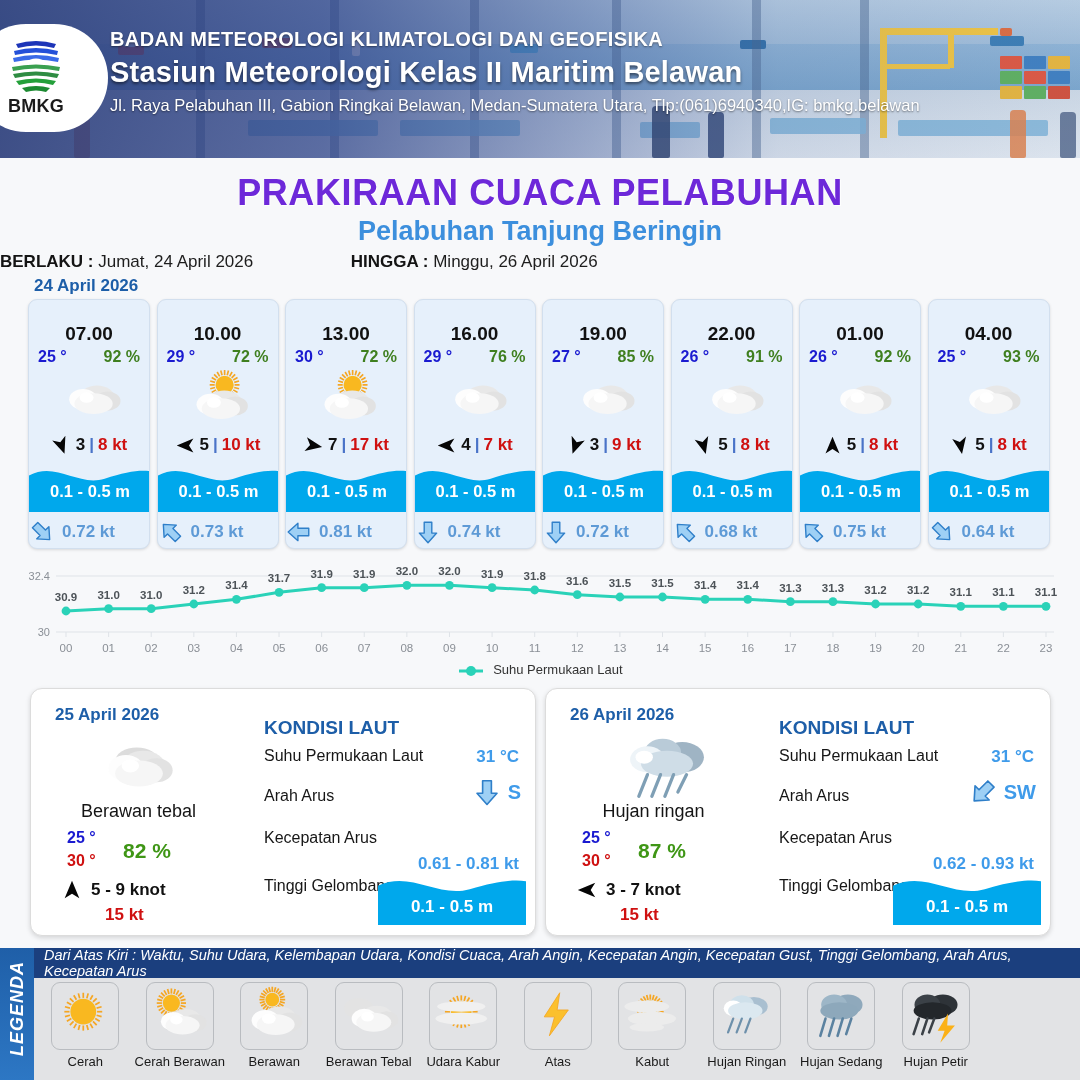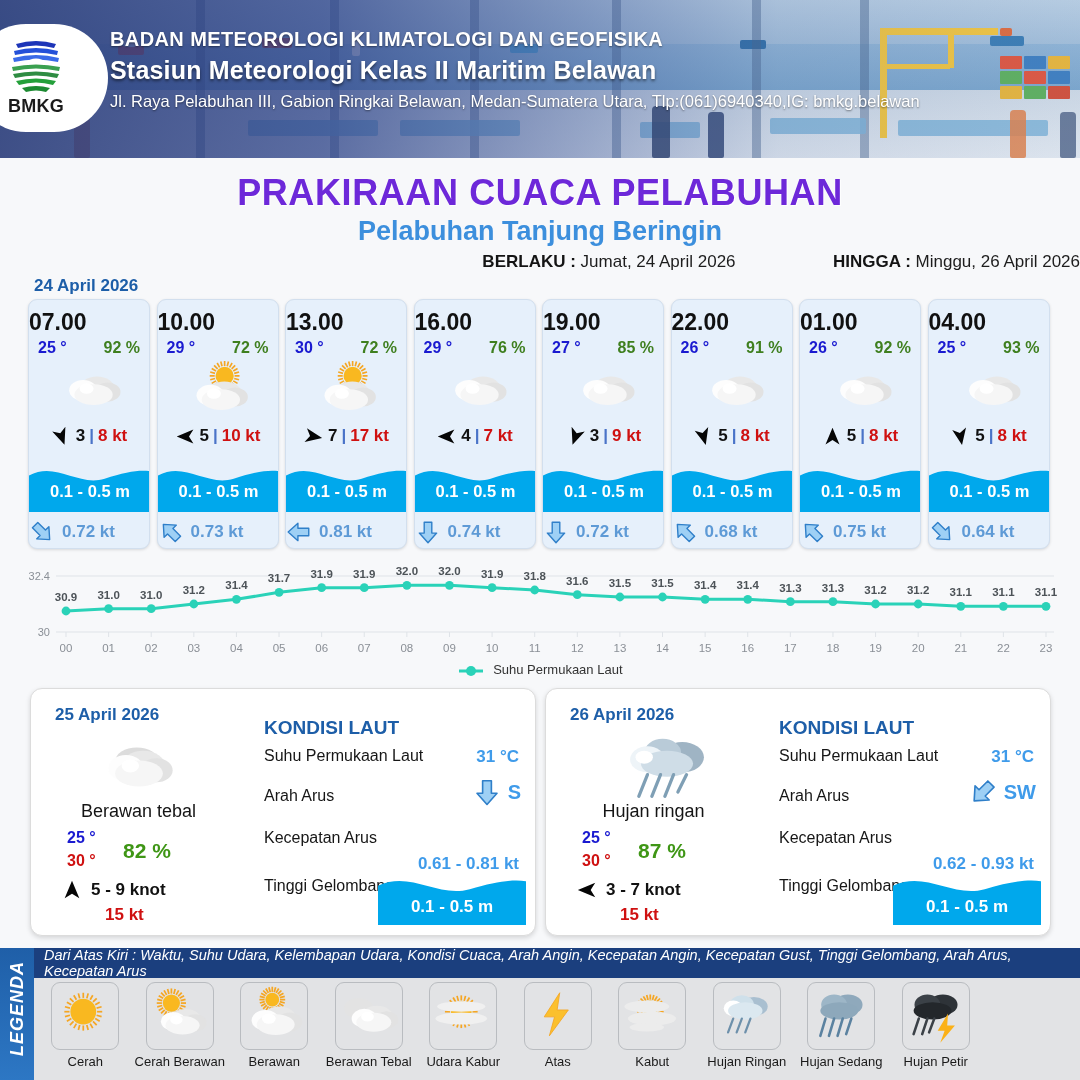--- a/index.html
+++ b/index.html
@@ -40,53 +40,53 @@
   }
   .logo-wrap { position:absolute; left:22px; top:8px; width:84px; height:94px; }
   .logo-oval { position:absolute; left:10px; top:2px; width:64px; height:62px; }
   .logo-text {
     position:absolute; left:0; top:64px; width:84px; text-align:center;
     font-weight:bold; font-size:18px; color:#1b1b1b; letter-spacing:.3px;
   }
   .hdr-texts { position:absolute; left:110px; top:28px; z-index:6; width:940px; }
   .hdr-l1 { font-size:20px; font-weight:bold; color:#ffffff; letter-spacing:.4px;
             text-shadow:0 1px 2px rgba(0,0,0,.45); }
-  .hdr-l2 { font-size:25px; font-weight:bold; color:#ffffff; margin-top:5px;
+  .hdr-l2 { font-size:29px; font-weight:bold; color:#ffffff; margin-top:5px;
             letter-spacing:.2px; text-shadow:0 2px 3px rgba(0,0,0,.5); }
   .hdr-l3 { font-size:16.5px; color:#ffffff; margin-top:7px;
             text-shadow:0 1px 2px rgba(0,0,0,.5); }
 
   
   .title-main {
     position:absolute; left:0; top:172px; width:1080px; text-align:center;
     font-size:36px; font-weight:bold; color:#6d28d9; letter-spacing:.6px;
     text-shadow:1px 1px 0 rgba(255,255,255,.9);
   }
   .title-sub {
     position:absolute; left:0; top:216px; width:1080px; text-align:center;
     font-size:27px; font-weight:bold; color:#3c8fdd;
   }
-  .validrow { position:absolute; left:0; top:252px; width:1080px; text-align:right; font-size:17px; }
+  .validrow { position:absolute; left:0; top:252px; width:1080px; text-align:left; font-size:17px; }
   .validrow .lbl { font-weight:bold; color:#141414; }
   .validrow .val { color:#1d1d1d; }
   .validrow .gap { display:inline-block; width:88px; }
 
   .daylabel {
     position:absolute; left:34px; top:276px; font-size:17px;
     font-weight:bold; color:#1d5ea8;
   }
 
   
   .cards { position:absolute; left:28px; top:299px; width:1026px; height:250px; }
   .card {
     position:absolute; top:0; width:122px; height:250px;
     background:#e6f0fb; border:1px solid #d2dfee; border-radius:9px;
     box-shadow:0 1px 3px rgba(0,0,0,.13); overflow:hidden;
   }
-  .c-time { font-size:23px; font-weight:bold; color:#111; margin-top:9px; }
+  .c-time { text-align:center; font-size:19px; font-weight:bold; color:#111; margin-top:23px; }
   .c-th { display:flex; justify-content:space-between; padding:3px 9px 0 9px; }
   .c-temp { font-size:16px; font-weight:bold; color:#1a1ad0; }
   .c-hum  { font-size:16px; font-weight:bold; color:#3f7f1f; }
   .c-icon { height:56px; margin-top:5px; position:relative; }
   .c-wind { height:30px; display:flex; align-items:center; justify-content:center; gap:4px; margin-top:3px;}
   .c-wdeg { font-size:17px; font-weight:bold; color:#111; }
   .c-wbar { color:#4a73c8; font-size:17px; font-weight:bold; }
   .c-wgust{ font-size:17px; font-weight:bold; color:#cf1111; }
   .wave-zone { position:absolute; left:0; top:160px; width:122px; height:52px; }
   .wave-txt {

